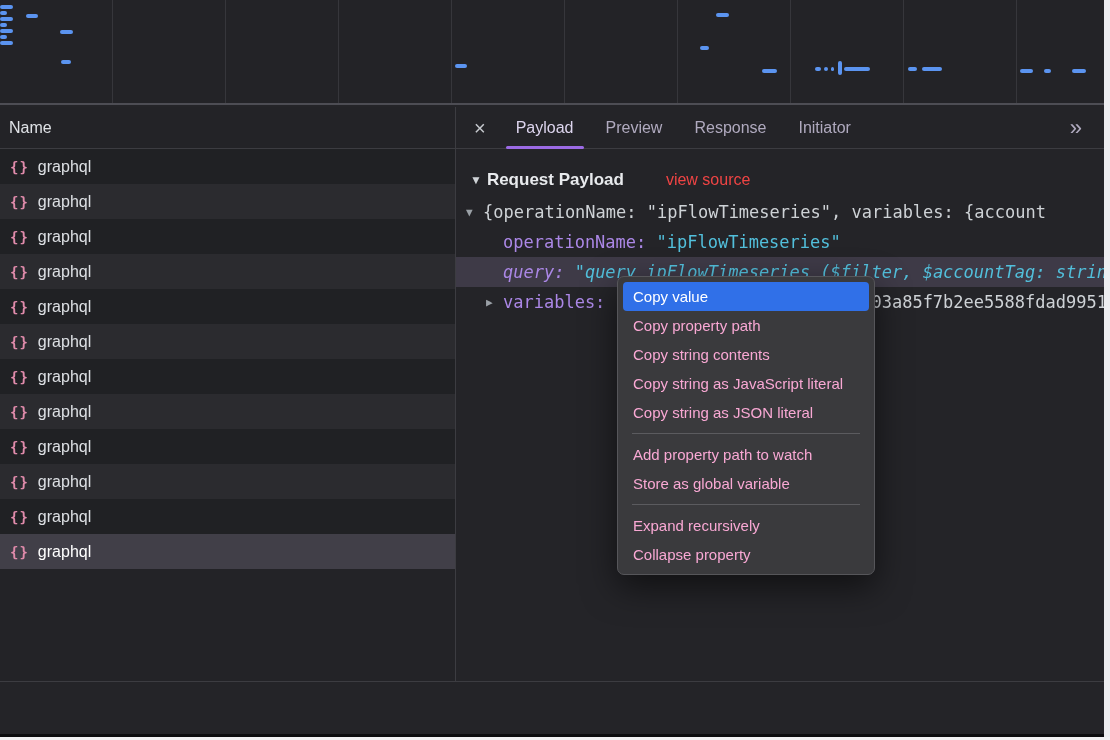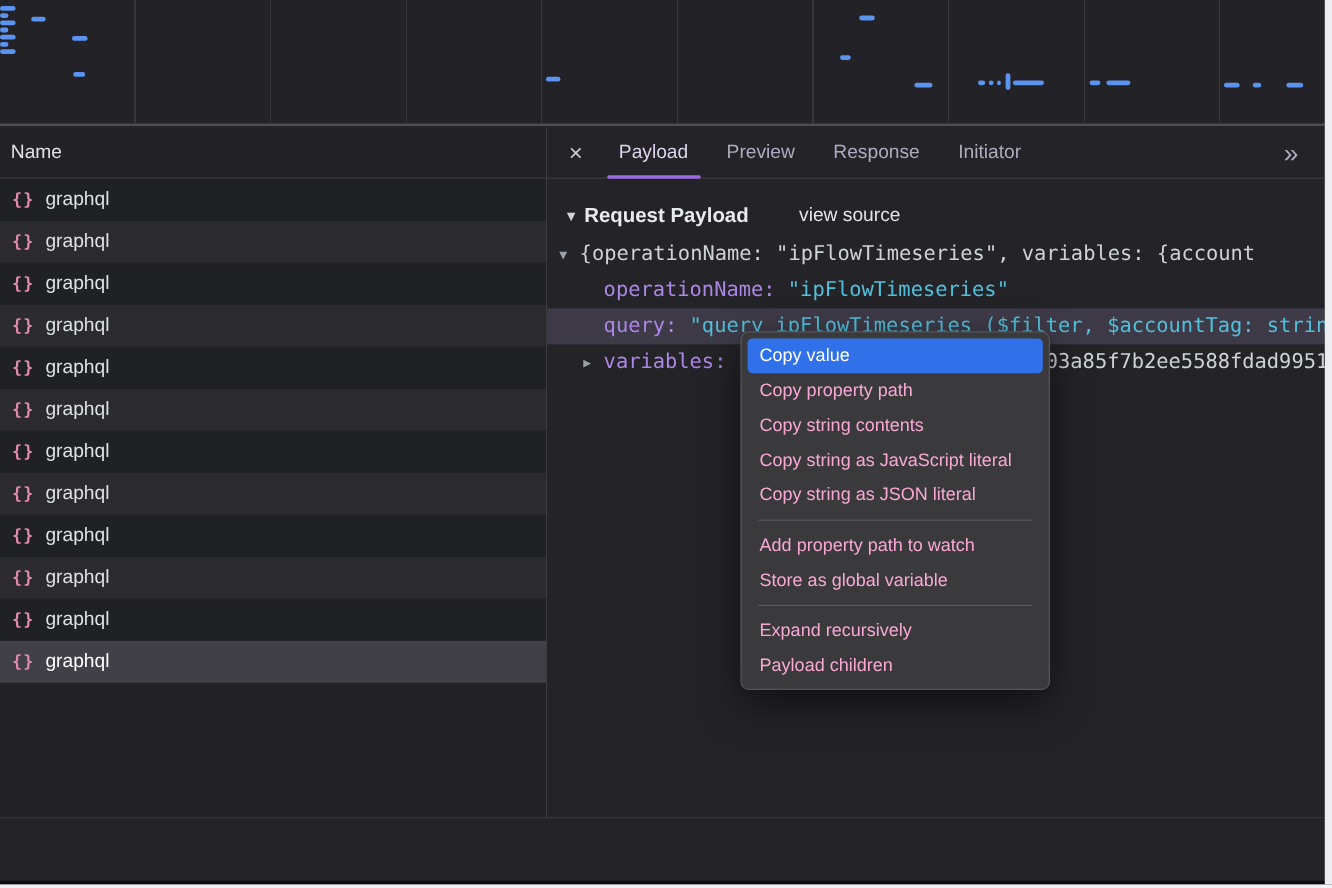--- a/index.html
+++ b/index.html
@@ -33,21 +33,21 @@
     font-size:16px; color:#b0aabf; cursor:pointer; white-space:nowrap; }
   .tab.selected { color:#ddd5ee; }
   .tab.selected::after { content:""; position:absolute; left:6px; right:6px; bottom:0; height:3px;
     background:#9b6ae4; border-radius:2px; }
   .overflow-btn { margin-left:auto; margin-right:22px; color:#b0aabf; font-size:22px; line-height:1; cursor:pointer; }
 
   .payload-content { padding-top:13px; }
   .section-row { height:35px; display:flex; align-items:center; padding-left:14px; }
   .section-arrow { color:#cfd3d7; font-size:12px; margin-right:5px; }
   .section-title { color:#e8eaed; font-weight:bold; font-size:17px; }
-  .view-source { color:#e5e5e5; font-size:16px; margin-left:42px; }
+  .view-source { color:#ef4444; font-size:16px; margin-left:42px; }
 
   .tree-line { display:flex; align-items:center; height:30px; font-family:"DejaVu Sans Mono", monospace;
     font-size:17px; white-space:pre; overflow:hidden; }
   .tree-line.highlighted { background:#3e3a47; }
   .tree-arrow { display:inline-block; width:17px; flex:none; color:#9aa0a6; font-size:11px; }
   .seg-key { color:#ab87e6; }
   .seg-string { color:#52bfdb; }
   .seg-preview { color:#ced2d6; }
 
   
@@ -169,21 +169,21 @@
     </div>
     <div class="payload-content">
       <div class="section-row">
         <span class="section-arrow">▼</span>
         <span class="section-title">Request Payload</span>
         <span class="view-source">view source</span>
       </div>
       <div id="tree">
           <div class="tree-line" style="padding-left: 10px;"><span class="tree-arrow">▼</span><span class="seg-preview">{operationName: "ipFlowTimeseries", variables: {account</span></div>
           <div class="tree-line" style="padding-left: 30px;"><span class="tree-arrow"></span><span class="seg-key">operationName: </span><span class="seg-string">"ipFlowTimeseries"</span></div>
-          <div class="tree-line highlighted" style="padding-left: 30px;"><span class="tree-arrow"></span><span class="seg-key">query: </span><span class="seg-string">"query ipFlowTimeseries ($filter, $accountTag: string, $f</span></div>
+          <div class="tree-line highlighted" style="padding-left: 30px; font-style: italic;"><span class="tree-arrow"></span><span class="seg-key">query: </span><span class="seg-string">"query ipFlowTimeseries ($filter, $accountTag: string, $f</span></div>
           <div class="tree-line" style="padding-left: 30px;"><span class="tree-arrow">▶</span><span class="seg-key">variables: </span><span class="seg-preview">{accountTag: "c91b2f7e64d03a85f7b2ee5588fdad995178a0</span></div>
         </div>
     </div>
   </div>
 
   <div class="bottom-divider"></div>
   <div class="footer"></div>
   <div class="bottom-bar"></div>
   <div class="bottom-strip"></div>
   <div class="right-strip"></div>
@@ -192,15 +192,15 @@
       <div class="menu-item highlighted">Copy value</div>
       <div class="menu-item">Copy property path</div>
       <div class="menu-item">Copy string contents</div>
       <div class="menu-item">Copy string as JavaScript literal</div>
       <div class="menu-item">Copy string as JSON literal</div>
       <div class="menu-sep"></div>
       <div class="menu-item">Add property path to watch</div>
       <div class="menu-item">Store as global variable</div>
       <div class="menu-sep"></div>
       <div class="menu-item">Expand recursively</div>
-      <div class="menu-item">Payload children</div>
+      <div class="menu-item">Collapse property</div>
     </div>
 </div>
 
 </body></html>

